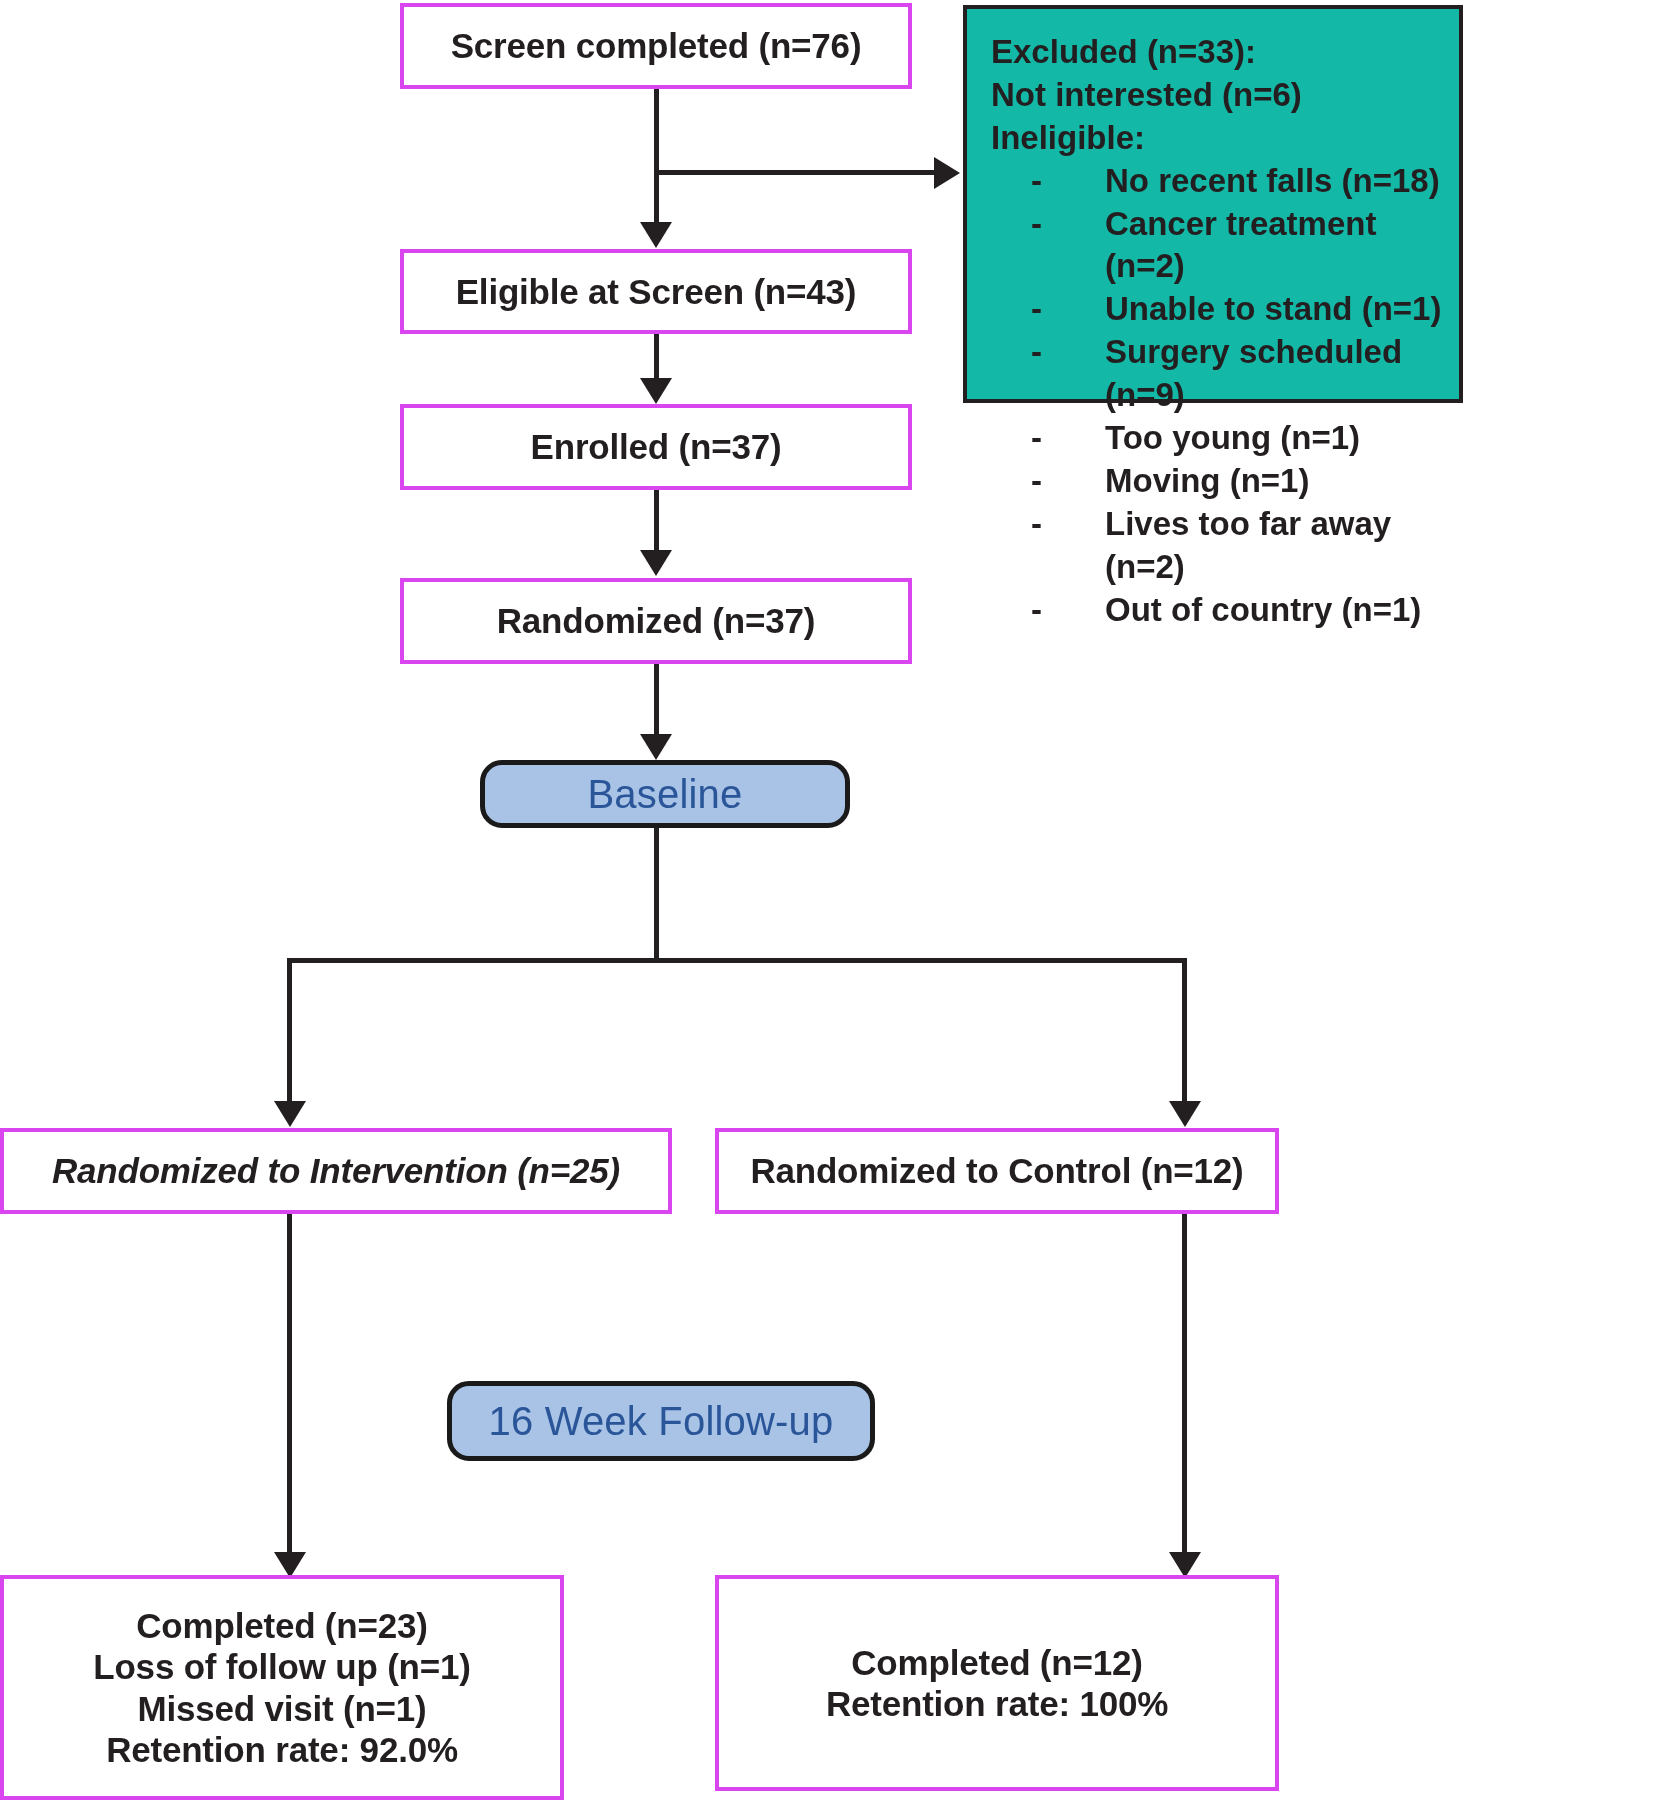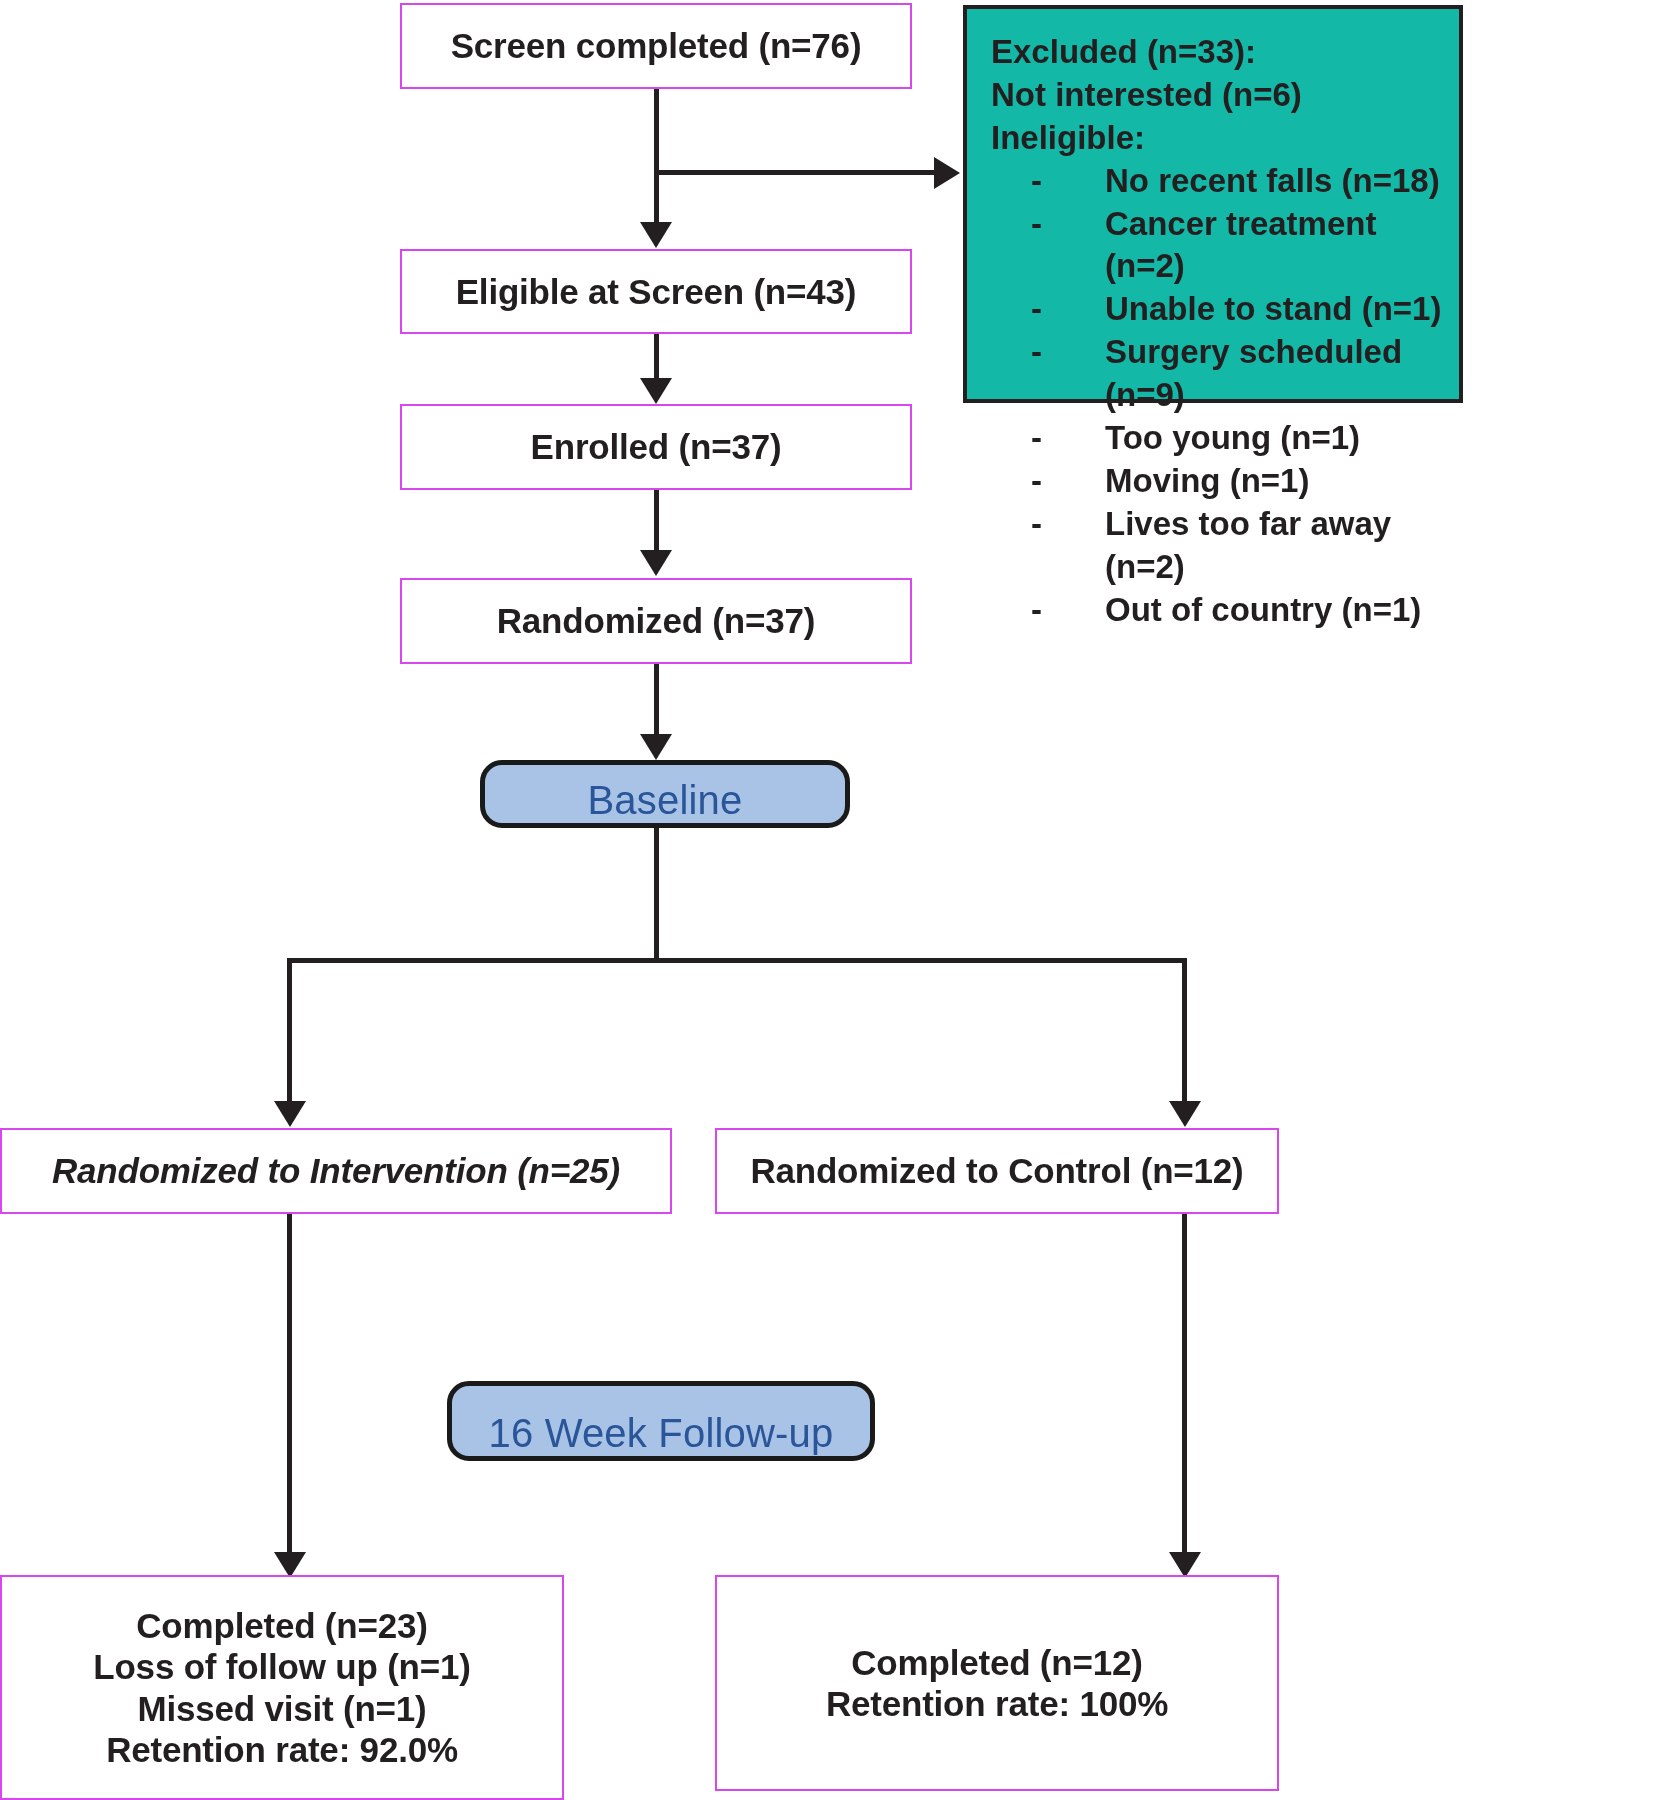--- a/index.html
+++ b/index.html
@@ -11,21 +11,21 @@
     position: relative;
     width: 1677px;
     height: 1800px;
     background: #ffffff;
     font-family: "Liberation Sans", sans-serif;
     overflow: hidden;
   }
   .box {
     position: absolute;
     box-sizing: border-box;
-    border: 2px solid #d946ef;
+    border: 4px solid #d946ef;
     background: #ffffff;
     display: flex;
     align-items: center;
     justify-content: center;
     text-align: center;
     color: #231f20;
     font-weight: bold;
   }
   .box-text {
     font-size: 35px;
@@ -33,21 +33,21 @@
     letter-spacing: -0.2px;
     white-space: pre-line;
   }
   .rbox {
     position: absolute;
     box-sizing: border-box;
     border: 5px solid #1a1a1a;
     border-radius: 22px;
     background: #a8c3e5;
     display: flex;
-    align-items: flex-end;
+    align-items: center;
     justify-content: center;
     text-align: center;
   }
   .rbox-text {
     font-size: 40px;
     color: #2a5699;
     font-weight: normal;
     letter-spacing: 0.2px;
   }
   .excl-box {

